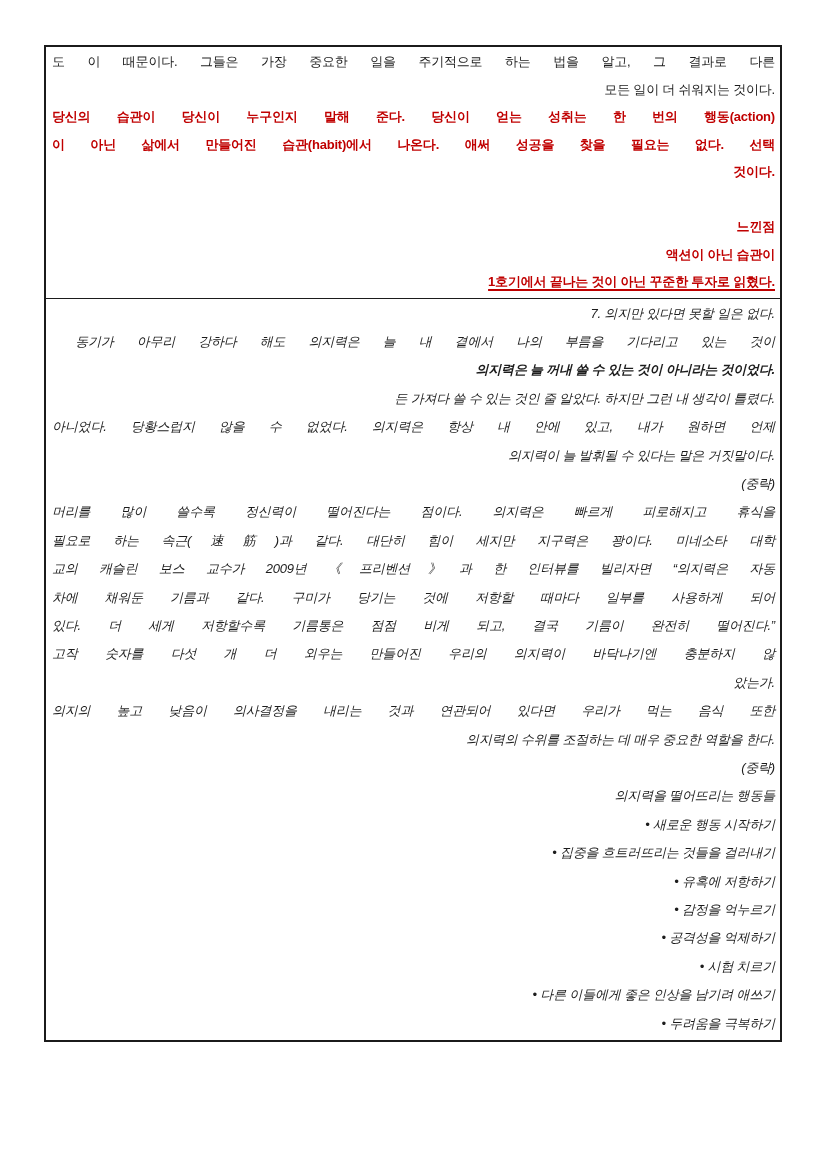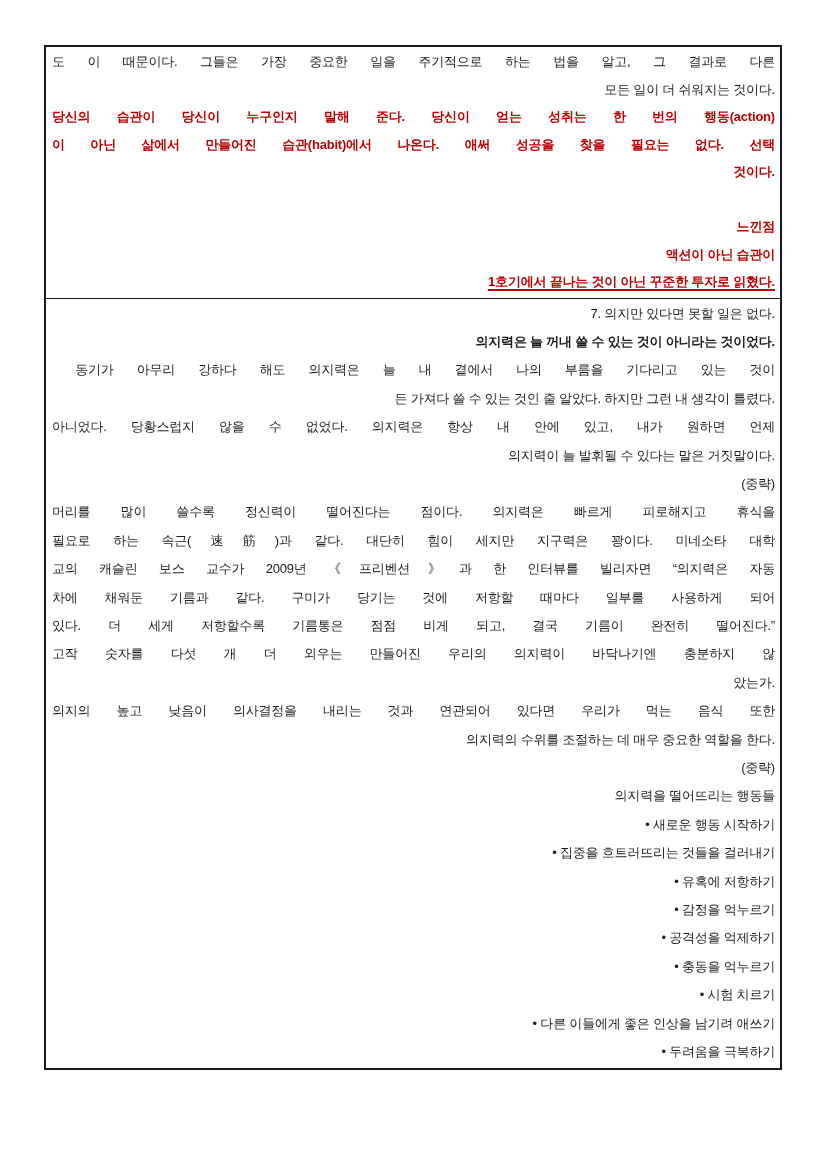--- a/index.html
+++ b/index.html
@@ -25,21 +25,21 @@
     background: #ffffff;
   }
   .cell {
     box-sizing: border-box;
     padding: 1px 5px 2px 6px;
     font-size: 13px;
     letter-spacing: -0.2px;
   }
   .cell.row1 { border-bottom: 1.5px solid var(--border, #1b1b1b); }
   .cell.row1 .line { line-height: 27.5px; min-height: 27.5px; }
-  .cell.row2 .line { line-height: 28.4px; min-height: 28.4px; }
+  .cell.row2 .line { line-height: 28.4px; min-height: 28.4px; font-style: italic; }
   .line {
     white-space: pre-wrap;
     text-align: right;
     word-break: keep-all;
   }
   .line.just {
     text-align: justify;
     text-align-last: justify;
   }
   .bold { font-weight: bold; }
@@ -61,41 +61,40 @@
         <div class="line red bold just">당신의 습관이 당신이 누구인지 말해 준다. 당신이 얻는 성취는 한 번의 행동(action)</div>
         <div class="line red bold just">이 아닌 삶에서 만들어진 습관(habit)에서 나온다. 애써 성공을 찾을 필요는 없다. 선택</div>
         <div class="line red bold">것이다.</div>
         <div class="line normal">&nbsp;</div>
         <div class="line red bold">느낀점</div>
         <div class="line red bold">액션이 아닌 습관이</div>
         <div class="line red bold underline">1호기에서 끝나는 것이 아닌 꾸준한 투자로 읽혔다.</div>
       </div>
     <div class="cell row2">
         <div class="line normal">7. 의지만 있다면 못할 일은 없다.</div>
+        <div class="line normal just"> 동기가 아무리 강하다 해도 의지력은 늘 내 곁에서 나의 부름을 기다리고 있는 것이</div>
         <div class="line bold">의지력은 늘 꺼내 쓸 수 있는 것이 아니라는 것이었다.</div>
-        <div class="line normal just"> 동기가 아무리 강하다 해도 의지력은 늘 내 곁에서 나의 부름을 기다리고 있는 것이</div>
         <div class="line normal">든 가져다 쓸 수 있는 것인 줄 알았다. 하지만 그런 내 생각이 틀렸다.</div>
         <div class="line normal just">아니었다. 당황스럽지 않을 수 없었다. 의지력은 항상 내 안에 있고, 내가 원하면 언제</div>
         <div class="line normal"> 의지력이 늘 발휘될 수 있다는 말은 거짓말이다.</div>
         <div class="line normal">(중략)</div>
         <div class="line normal just">머리를 많이 쓸수록 정신력이 떨어진다는 점이다. 의지력은 빠르게 피로해지고 휴식을</div>
         <div class="line normal just">필요로 하는 속근(速筋)과 같다. 대단히 힘이 세지만 지구력은 꽝이다. 미네소타 대학</div>
         <div class="line normal just">교의 캐슬린 보스 교수가 2009년 《프리벤션》과 한 인터뷰를 빌리자면 “의지력은 자동</div>
         <div class="line normal just">차에 채워둔 기름과 같다. 구미가 당기는 것에 저항할 때마다 일부를 사용하게 되어</div>
         <div class="line normal just">있다. 더 세게 저항할수록 기름통은 점점 비게 되고, 결국 기름이 완전히 떨어진다.”</div>
         <div class="line normal just">고작 숫자를 다섯 개 더 외우는 만들어진 우리의 의지력이 바닥나기엔 충분하지 않</div>
         <div class="line normal">았는가.</div>
         <div class="line normal just">의지의 높고 낮음이 의사결정을 내리는 것과 연관되어 있다면 우리가 먹는 음식 또한</div>
         <div class="line normal">의지력의 수위를 조절하는 데 매우 중요한 역할을 한다.</div>
         <div class="line normal">(중략)</div>
         <div class="line normal">의지력을 떨어뜨리는 행동들</div>
         <div class="line normal">• 새로운 행동 시작하기</div>
         <div class="line normal">• 집중을 흐트러뜨리는 것들을 걸러내기</div>
         <div class="line normal">• 유혹에 저항하기</div>
         <div class="line normal">• 감정을 억누르기</div>
         <div class="line normal">• 공격성을 억제하기</div>
-        <div class="line normal">• 충동을 억누르기</div>
         <div class="line normal">• 시험 치르기</div>
         <div class="line normal">• 다른 이들에게 좋은 인상을 남기려 애쓰기</div>
         <div class="line normal">• 두려움을 극복하기</div>
       </div>
   </div>
 </div>
 
 </body></html>

